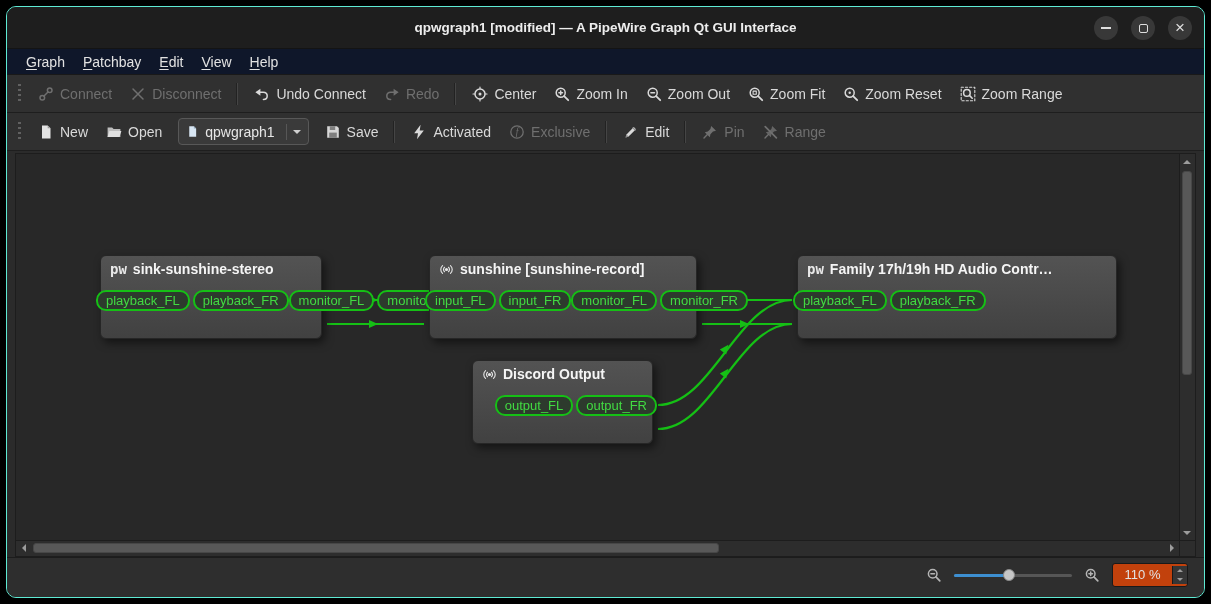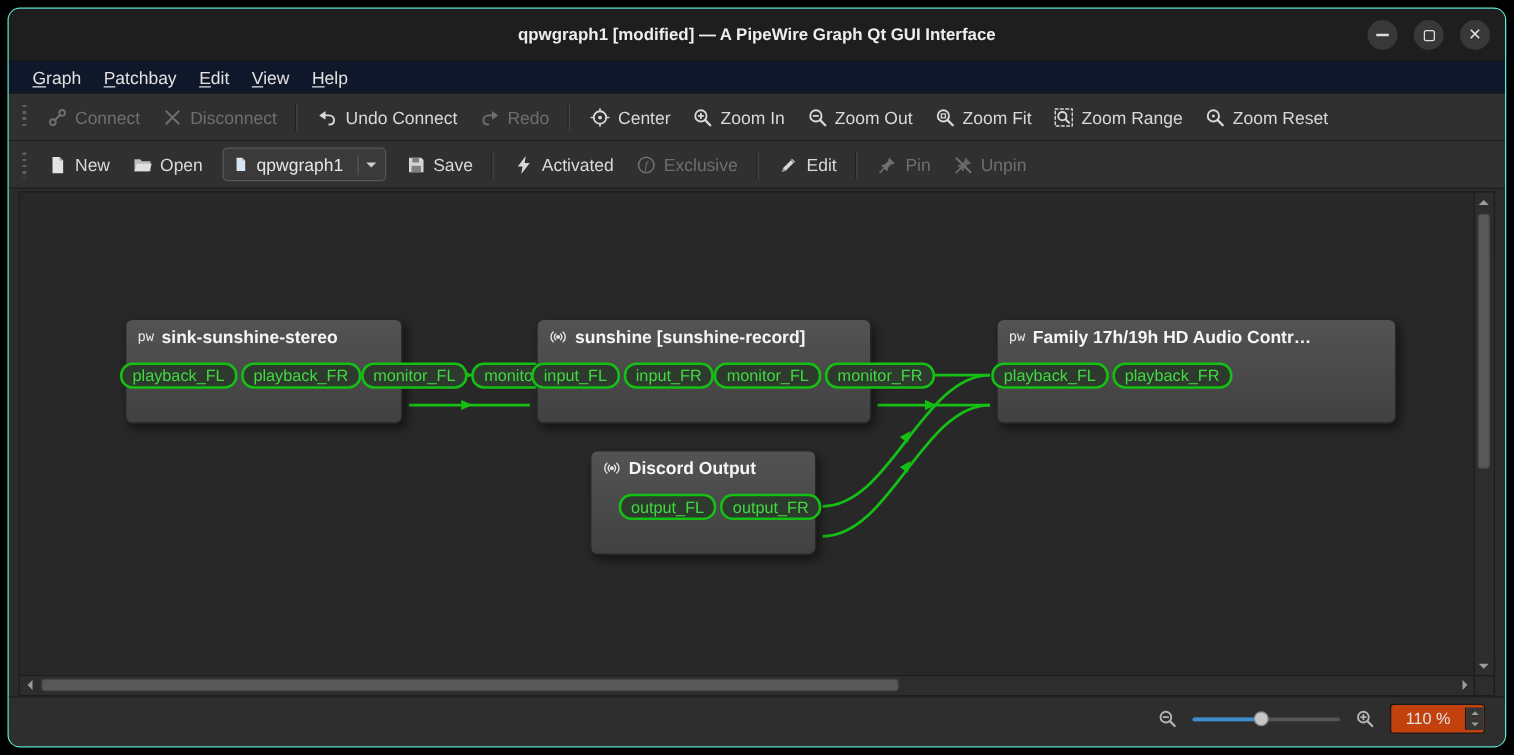--- a/index.html
+++ b/index.html
@@ -40,21 +40,21 @@
   .main{flex:1;display:flex;flex-direction:column;margin:2px 8px 0 8px;min-height:0}
   .graph-row{flex:1;display:flex;min-height:0}
   .canvas{flex:1;position:relative;background:#282828;border:1px solid #1d1d1d;overflow:hidden}
   .wires{position:absolute;left:0;top:0}
   .wire{stroke:#15c015;stroke-width:2.2;fill:none}
   .wire-arrow{fill:#15c015}
   .node{position:absolute;background:linear-gradient(#535353,#414141);border:1px solid #262626;
     border-radius:6px;box-shadow:3px 4px 8px rgba(0,0,0,.5)}
   .node-header{height:26px;display:flex;align-items:center;gap:6px;padding:0 9px;
     color:#f5f5f5;font-size:14px;font-weight:bold;white-space:nowrap;overflow:hidden}
-  .pw-badge{font-family:"DejaVu Sans Mono",monospace;font-size:11px;font-weight:normal;color:#e8e8e8}
+  .pw-badge{font-family:"DejaVu Sans Mono",monospace;font-size:14px;font-weight:bold;color:#e8e8e8}
   .node-ports{display:flex;justify-content:space-between;padding-top:8px}
   .node-ports.only-out{justify-content:flex-end}
   .node-ports.only-in{justify-content:flex-start}
   .ports-col{display:flex;flex-direction:row;gap:3px}
   .ports-col.in{align-items:flex-start;margin-left:-5px}
   .ports-col.out{align-items:center;margin-right:-5px}
   .port{height:21px;display:flex;align-items:center;padding:0 8px;border:2px solid #15c015;
     border-radius:10px;background:#2d3a2d;color:#42da42;font-size:13px;white-space:nowrap}
   
   .vscroll{flex:0 0 16px;position:relative;background:#2d2d2d;border:1px solid #1d1d1d;border-left:none}
@@ -190,33 +190,33 @@
     <div class="tbtn">
       <svg class="ticon" width="16" height="16" viewBox="0 0 16 16">
           <circle cx="6.7" cy="6.7" r="4.5"></circle>
           <path d="M10.1 10.1 L14.2 14.2" stroke-width="1.8"></path>
           <rect x="5.1" y="5.1" width="3.2" height="3.2" stroke-width="1.1"></rect>
         </svg>
       <span>Zoom Fit</span>
     </div>
     <div class="tbtn">
       <svg class="ticon" width="16" height="16" viewBox="0 0 16 16">
+          <circle cx="6.7" cy="6.7" r="4.5"></circle>
+          <path d="M10.1 10.1 L14.2 14.2" stroke-width="1.8"></path>
+          <circle cx="6.7" cy="6.7" r="1.2" fill="currentColor" stroke="none"></circle>
+        </svg>
+      <span>Zoom Reset</span>
+    </div>
+    <div class="tbtn">
+      <svg class="ticon" width="16" height="16" viewBox="0 0 16 16">
           <rect x="1.2" y="1.2" width="13.6" height="13.6" stroke-dasharray="2.2 2" stroke-width="1.1"></rect>
           <circle cx="6.9" cy="6.9" r="3.3"></circle>
           <path d="M9.4 9.4 L12.2 12.2" stroke-width="1.6"></path>
         </svg>
       <span>Zoom Range</span>
-    </div>
-    <div class="tbtn">
-      <svg class="ticon" width="16" height="16" viewBox="0 0 16 16">
-          <circle cx="6.7" cy="6.7" r="4.5"></circle>
-          <path d="M10.1 10.1 L14.2 14.2" stroke-width="1.8"></path>
-          <circle cx="6.7" cy="6.7" r="1.2" fill="currentColor" stroke="none"></circle>
-        </svg>
-      <span>Zoom Reset</span>
     </div>
   </div>
 
   <div class="toolbar">
     <div class="tb-handle"></div>
     <div class="tbtn">
       <svg class="ticon" width="16" height="16" viewBox="0 0 16 16">
           <path d="M4 1.5 H9.7 L12.5 4.3 V14.5 H4 Z" fill="#e3e3e3" stroke="none"></path>
           <path d="M9.7 1.5 V4.3 H12.5 Z" fill="#999" stroke="none"></path>
         </svg>
@@ -276,21 +276,21 @@
           <path d="M5.4 10.6 L2 14" stroke-width="1.4"></path>
         </svg>
       <span>Pin</span>
     </div>
     <div class="tbtn disabled">
       <svg class="ticon" width="16" height="16" viewBox="0 0 16 16">
           <path d="M9.2 2 L14 6.8 L11 7.6 L8.4 10.2 L7.8 13.2 L2.8 8.2 L5.8 7.6 L8.4 5 Z" fill="currentColor" stroke="none" opacity="0.85"></path>
           <path d="M5.4 10.6 L2 14" stroke-width="1.4"></path>
           <path d="M2.2 2.6 L13.4 13.8" stroke-width="1.7"></path>
         </svg>
-      <span>Unpin</span>
+      <span>Range</span>
     </div>
   </div>
 
   <div class="main">
     <div class="graph-row">
       <div class="canvas">
 
         <svg class="wires" width="1167" height="390" viewBox="0 0 1167 390">
           <path class="wire" d="M311 146 C343 146 376 146 408 146"></path>
           <path class="wire" d="M311 170 C343 170 376 170 408 170"></path>

